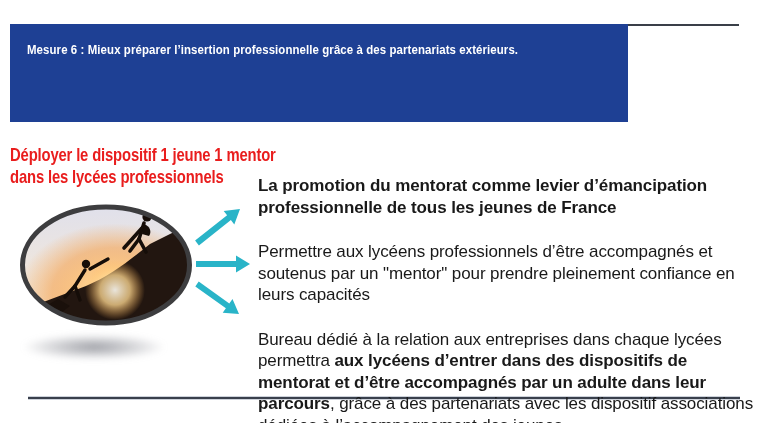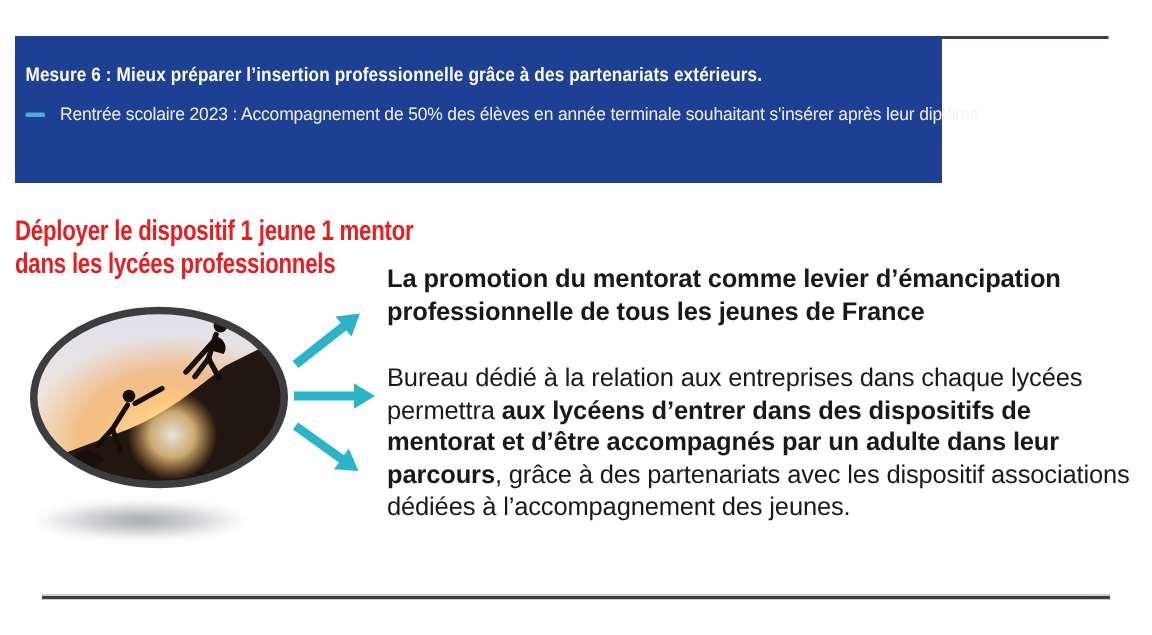--- a/index.html
+++ b/index.html
@@ -5,21 +5,21 @@
   html,body{margin:0;padding:0;background:#ffffff;}
   .slide{
     position:relative;width:768px;height:423px;background:#ffffff;overflow:hidden;
     font-family:"Liberation Sans",sans-serif;
   }
   
   .top-rule{position:absolute;left:28px;top:24px;width:711px;height:2px;background:#3a3f48;z-index:1;}
   
   .banner{
     position:absolute;left:10px;top:24px;width:618px;height:98px;background:#1e4094;
-    box-sizing:border-box;padding:18px 0 0 7px;z-index:2;
+    box-sizing:border-box;padding:18px 0 0 17px;z-index:2;
   }
   .banner-title{
     margin:0 0 12px 0;font-size:13px;font-weight:700;color:#ffffff;white-space:nowrap;
     transform:scaleX(.88);transform-origin:left center;letter-spacing:.1px;
   }
   .bullet-row{display:flex;align-items:center;margin-bottom:11px;}
   .dash{width:13px;height:3px;background:#4fa8d8;border-radius:1px;flex:none;margin-right:10px;}
   .bullet-text{
     font-size:12px;color:#eef3fd;white-space:nowrap;letter-spacing:-.1px;
     transform:scaleX(.97);transform-origin:left center;
@@ -52,24 +52,20 @@
 </style>
 </head>
 <body>
 
 <div class="slide">
 
   <div class="top-rule"></div>
 
   <section class="banner">
     <h1 class="banner-title">Mesure 6 : Mieux préparer l’insertion professionnelle grâce à des partenariats extérieurs.</h1>
-    <div class="bullet-row">
-      <span class="dash"></span>
-      <span class="bullet-text">Rentrée scolaire 2023 : Accompagnement de 50% des élèves en année terminale souhaitant s'insérer après leur diplôme</span>
-    </div>
   </section>
 
   <h2 class="red-heading">
     <div>Déployer le dispositif 1 jeune 1 mentor</div>
     <div>dans les lycées professionnels</div>
   </h2>
 
   <figure class="photo">
     <svg viewBox="0 0 176 126" width="176" height="126">
       <defs>
@@ -122,18 +118,19 @@
   <div class="photo-shadow"></div>
 
   <svg class="arrows" width="85" height="130" viewBox="0 0 85 130">
     <polygon points="18.9,50.4 50.9,25.1 54.3,29.4 60,14 43.7,16 47.1,20.3 15.1,45.6"></polygon>
     <polygon points="16,72 56,72 56,77.5 70,69 56,60.5 56,66 16,66"></polygon>
     <polygon points="15.3,91.4 45.9,113.3 42.7,117.8 59,119 52.5,104 49.3,108.5 18.7,86.6"></polygon>
   </svg>
 
   <div class="points">
     <p class="pt bold">La promotion du mentorat comme levier d’émancipation professionnelle de tous les jeunes de France</p>
+    <p class="pt">Permettre aux lycéens professionnels d’être accompagnés et soutenus par un "mentor" pour prendre pleinement confiance en leurs capacités</p>
     <p class="pt"><span>Bureau dédié à la relation aux entreprises dans chaque lycées permettra </span><span class="b">aux lycéens d’entrer dans des dispositifs de mentorat et d’être accompagnés par un adulte dans leur parcours</span><span>, grâce à des partenariats avec les dispositif associations dédiées à l’accompagnement des jeunes.</span></p>
   </div>
 
   <div class="bottom-rule"></div>
 
 </div>
 
 </body></html>

